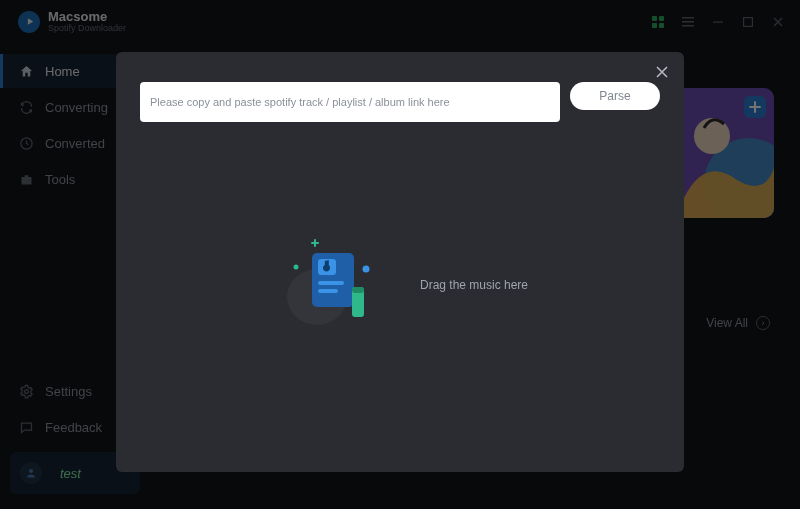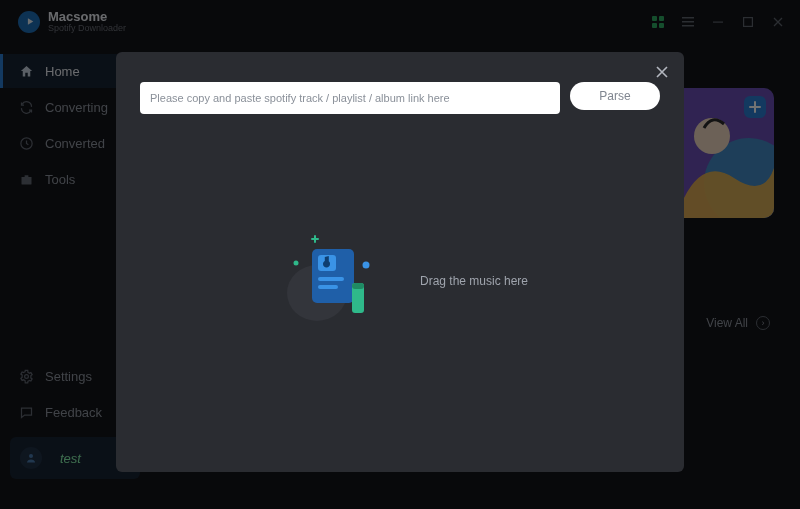--- a/index.html
+++ b/index.html
@@ -36,21 +36,21 @@
       border-radius: 3px;
     }
     .win-btn.green { color: #2fae65; }
     
     .app { display: flex; position: absolute; inset: 44px 0 0 0; }
     .sidebar {
       width: 150px; padding-top: 10px;
       display: flex; flex-direction: column;
     }
     .nav-top { display: flex; flex-direction: column; gap: 2px; }
-    .nav-bottom { margin-top: auto; padding-bottom: 20px; display: flex; flex-direction: column; gap: 2px; }
+    .nav-bottom { margin-top: auto; padding-bottom: 5px; display: flex; flex-direction: column; gap: 2px; }
     .nav-item {
       height: 34px;
       display: flex; align-items: center; gap: 10px;
       padding: 0 14px;
       color: #8f959f; font-size: 13px;
       border-left: 3px solid transparent;
     }
     .nav-item.active {
       background: #182433;
       color: #e8ecf1;
@@ -118,21 +118,21 @@
       display: flex; flex-direction: column;
     }
     .modal-close {
       position: absolute; top: 8px; right: 10px;
       width: 24px; height: 24px;
       display: flex; align-items: center; justify-content: center;
       color: #b3b7bf;
     }
     .inputs { display: flex; gap: 10px; }
     .url-input {
-      flex: 1; height: 32px; border-radius: 4px;
+      flex: 1; height: 40px; border-radius: 4px;
       background: #fff; border: none; outline: none;
       padding: 0 10px; font-size: 11px; color: #555;
     }
     .url-input::placeholder { color: #8a9099; }
     .parse-btn {
       width: 90px; height: 28px; border-radius: 14px;
       background: #ffffff; border: none; color: #808690;
       font-size: 12px;
     }
     .dropzone {

